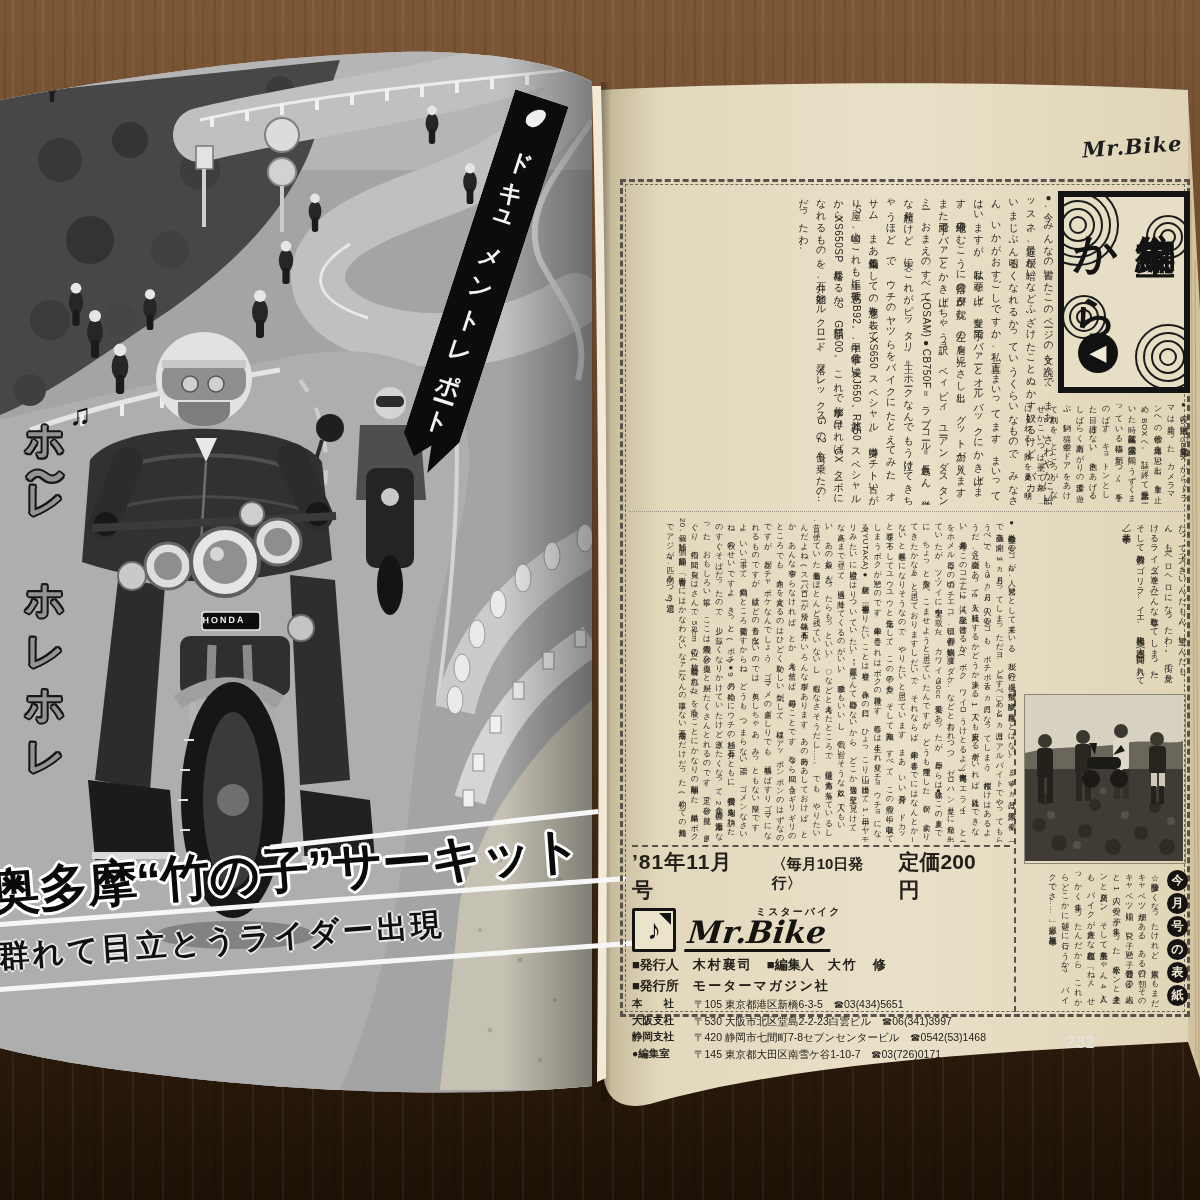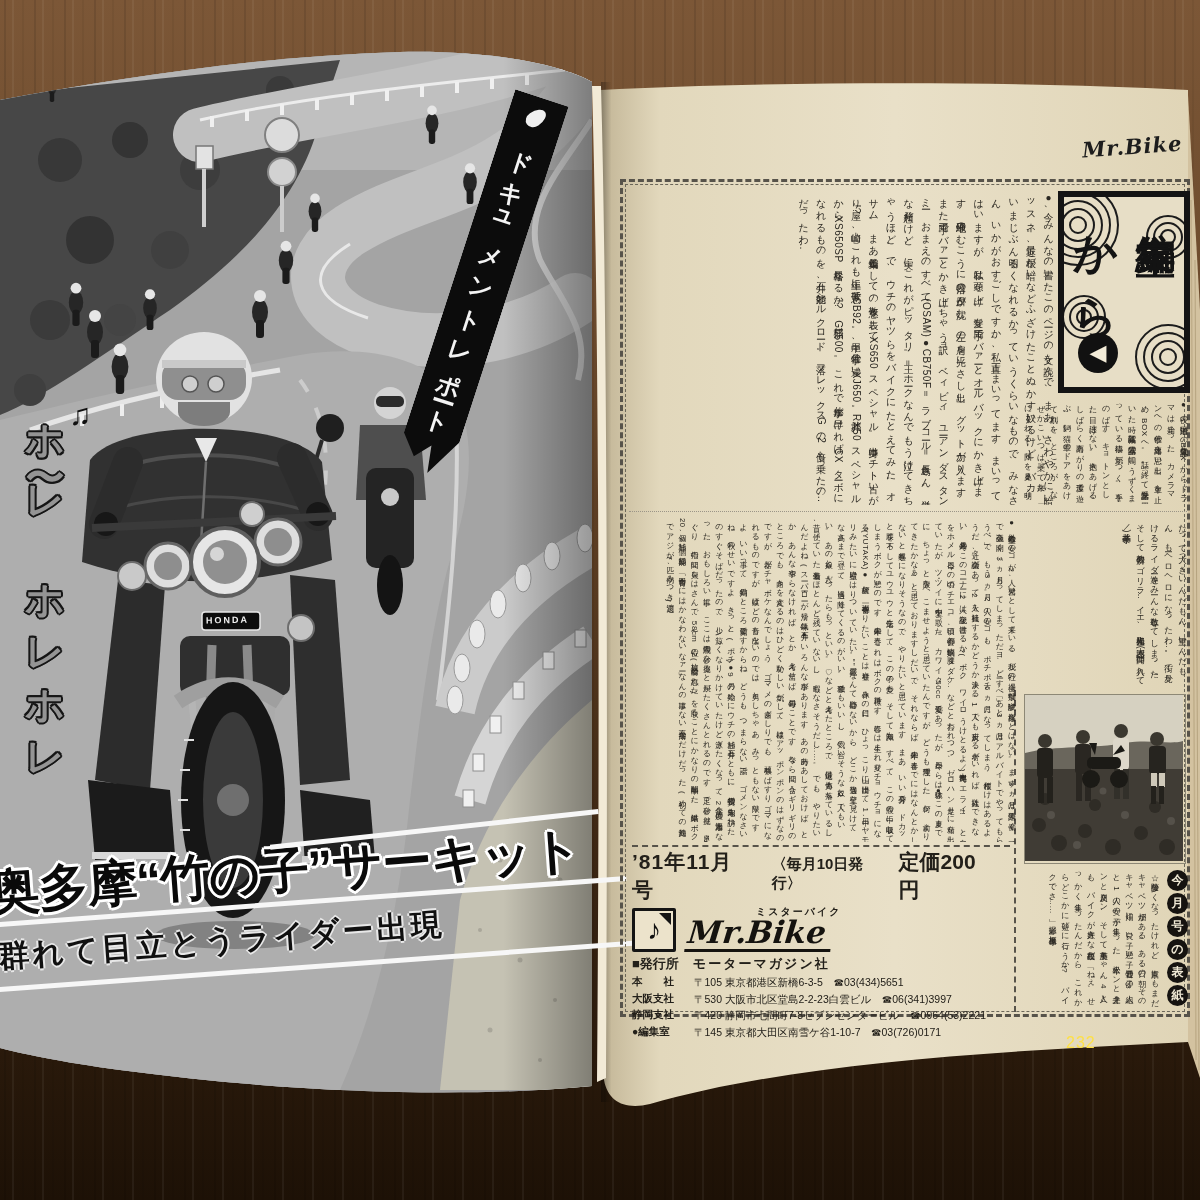--- a/index.html
+++ b/index.html
@@ -46,21 +46,21 @@
                 -2px -2px #fff,2px 2px #fff,-2px 2px #fff,2px -2px #fff;
   }
   .hl-line.l2{width:102%;margin-top:3px;}
   .subheadline{
     margin:9px 0 0 6px;font-size:31px;font-weight:900;letter-spacing:3px;
     color:#101010;white-space:nowrap;
     text-shadow:-2px 0 #e8e8e8,2px 0 #e8e8e8,0 -2px #e8e8e8,0 2px #e8e8e8;
   }
   .hl-line.l3{width:104%;margin-top:9px;}
   .honda-label{
-    left:206px;top:615px;width:52px;text-align:left;
+    left:198px;top:615px;width:52px;text-align:center;
     font-size:9px;font-weight:bold;letter-spacing:2px;color:#f2f2f2;
     transform:rotate(-1deg);
   }
 
   
   .mrbike-hand{
     left:1082px;top:134px;
     font-family:"DejaVu Serif",serif;font-style:italic;font-weight:bold;
     font-size:21px;color:#1d1d1d;transform:rotate(-4deg);letter-spacing:1px;
   }
@@ -130,21 +130,21 @@
     font-family:"DejaVu Serif",serif;font-style:italic;font-weight:bold;
     font-size:31px;color:#15130f;transform:skewX(-6deg);display:inline-block;
     border-bottom:3px solid #15130f;padding:0 6px 1px 2px;
   }
   .colo-people{display:flex;gap:14px;margin-top:4px;font-size:13px;}
   .colo-label{font-weight:bold;}
   .colo-name{font-weight:bold;letter-spacing:2px;}
   .colo-office{display:flex;gap:14px;margin-top:3px;font-size:13px;}
   .addr{margin-top:3px;font-size:10.5px;line-height:1.3;display:flex;}
   .addr .colo-label{width:62px;flex:none;font-family:Liberation Mono, monospace;}
-  .page-num{left:1066px;top:1034px;font-size:16px;color:#fde047;letter-spacing:1px;}
+  .page-num{left:1066px;top:1034px;font-size:16px;color:#e5e5e5;letter-spacing:1px;}
 </style>
 </head>
 <body>
 
 <svg id="scene" width="1200" height="1200" viewBox="0 0 1200 1200">
   <defs>
     <linearGradient id="wood" x1="0" y1="0" x2="0" y2="1">
       <stop offset="0" stop-color="#7c5737"></stop>
         <stop offset="0.22" stop-color="#6e4c2e"></stop>
       <stop offset="0.5" stop-color="#56391f"></stop>
@@ -494,35 +494,41 @@
   </div>
   <div class="colo-row2">
     <div class="note-box">
         <span>♪</span>
       </div>
     <div class="brand-stack">
       <div class="brand-kana">ミスターバイク</div>
       <div class="brand-script">Mr.Bike</div>
     </div>
   </div>
+  <div class="colo-people">
+    <span class="colo-label">■発行人</span>
+    <span class="colo-name">木村襄司</span>
+    <span class="colo-label">■編集人</span>
+    <span class="colo-name">大竹　修</span>
+  </div>
   <div class="colo-office">
     <span class="colo-label">■発行所</span>
     <span class="colo-name">モーターマガジン社</span>
   </div>
   <div class="addr">
     <span class="colo-label">本　　社</span>
     <span>〒105 東京都港区新橋6-3-5　☎03(434)5651</span>
   </div>
   <div class="addr">
     <span class="colo-label">大阪支社</span>
     <span>〒530 大阪市北区堂島2-2-23白雲ビル　☎06(341)3997</span>
   </div>
   <div class="addr">
     <span class="colo-label">静岡支社</span>
-    <span>〒420 静岡市七間町7-8セブンセンタービル　☎0964(53)2221</span>
+    <span>〒420 静岡市七間町7-8セブンセンタービル　☎0542(53)1468</span>
   </div>
   <div class="addr">
     <span class="colo-label">●編集室</span>
     <span>〒145 東京都大田区南雪ケ谷1-10-7　☎03(726)0171</span>
   </div>
 </div>
 
 <div class="ov page-num">232</div>
 
 </body></html>

